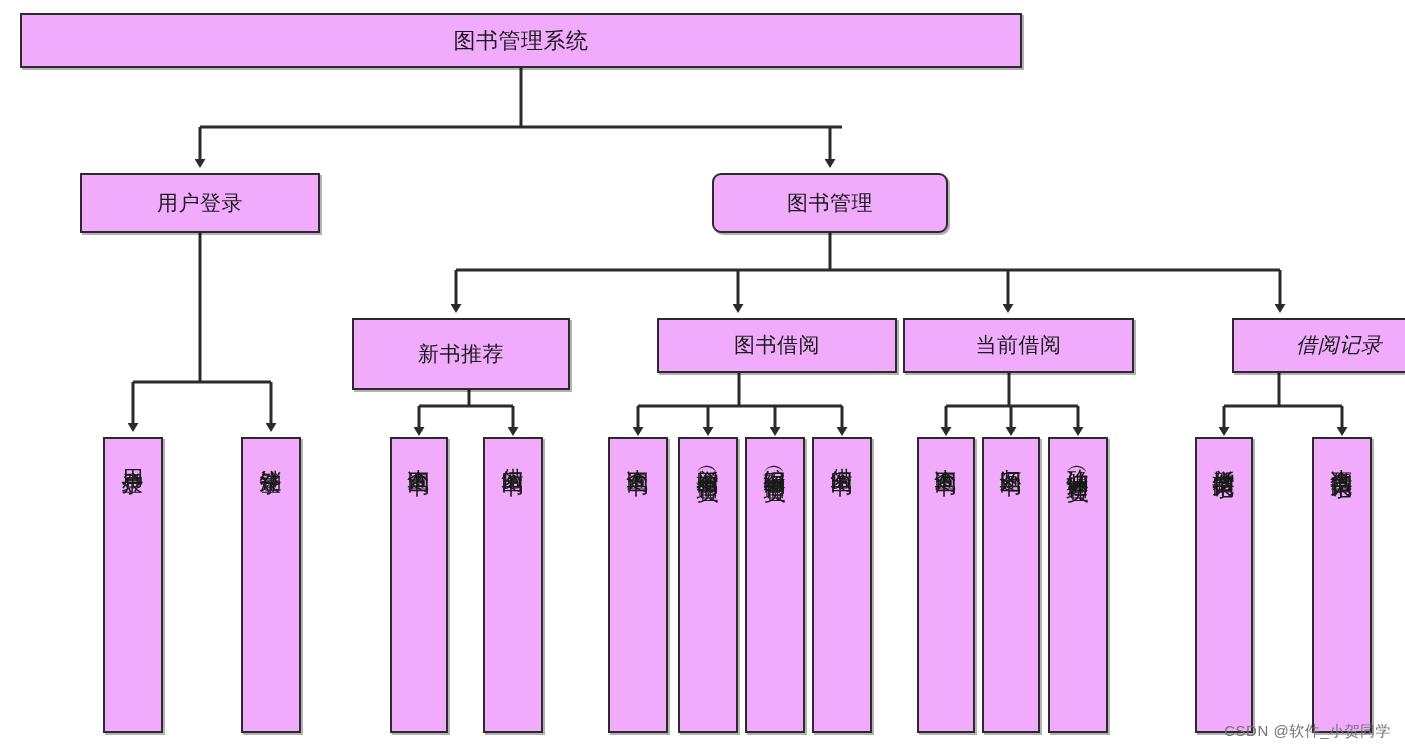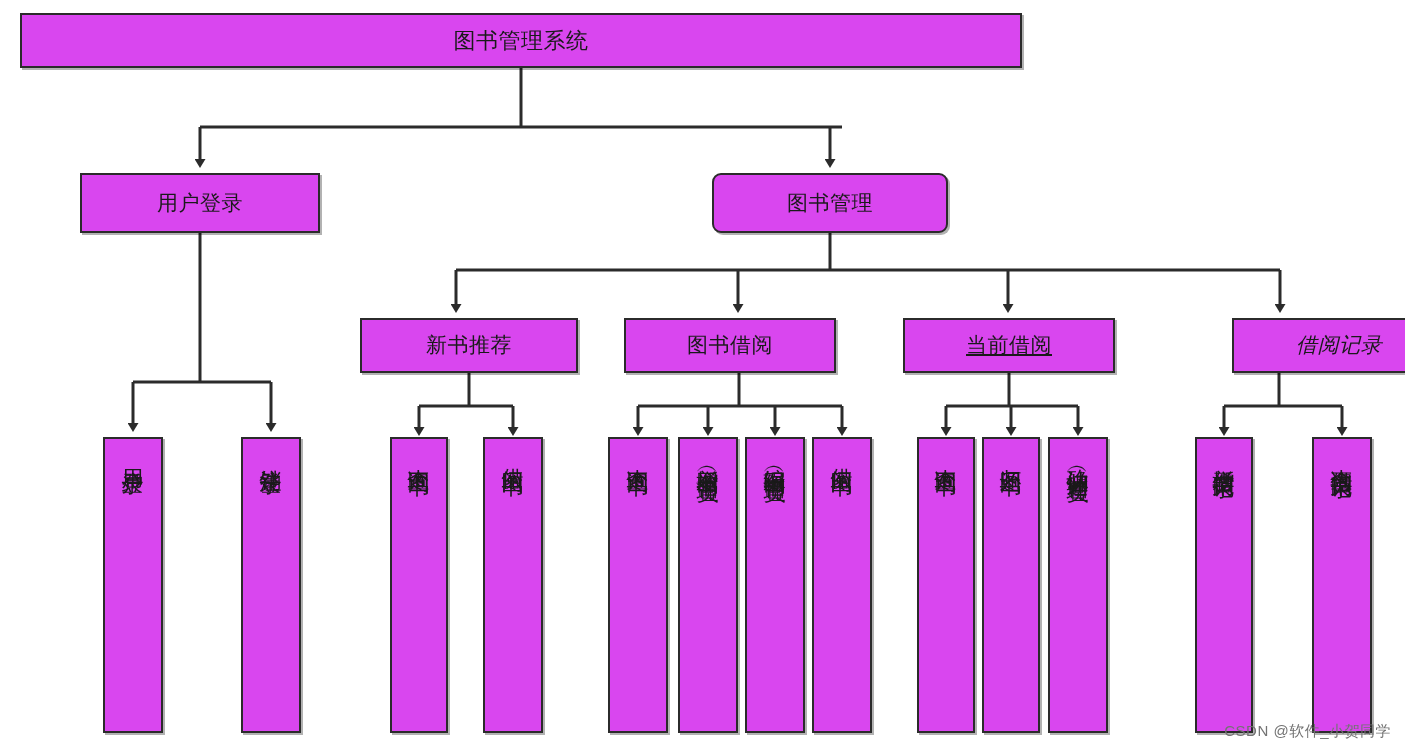--- a/index.html
+++ b/index.html
@@ -21,21 +21,21 @@
     position: absolute;
     left: 0;
     top: 0;
     width: 1405px;
     height: 747px;
     pointer-events: none;
   }
   .node {
     position: absolute;
     box-sizing: border-box;
-    background: #d946ef;
+    background: #f0abfc;
     border: 2px solid #2b2b2b;
     box-shadow: 2px 2px 0 rgba(0,0,0,0.30);
     display: flex;
     align-items: center;
     justify-content: center;
     color: #1a1a1a;
   }
   .node .label {
     font-size: 21px;
     line-height: 1.18;
@@ -125,27 +125,27 @@
     <span class="label">图书管理系统</span>
   </div>
 
   <div class="node" style="left:80px;top:173px;width:240px;height:60px;">
     <span class="label">用户登录</span>
   </div>
   <div class="node" style="left:712px;top:173px;width:236px;height:60px;border-radius:9px;">
     <span class="label">图书管理</span>
   </div>
 
-  <div class="node" style="left:360px;top:318px;width:218px;height:55px;">
+  <div class="node" style="left:352px;top:318px;width:218px;height:72px;">
     <span class="label">新书推荐</span>
   </div>
-  <div class="node" style="left:624px;top:318px;width:212px;height:55px;">
+  <div class="node" style="left:657px;top:318px;width:240px;height:55px;">
     <span class="label">图书借阅</span>
   </div>
-  <div class="node" style="left:903px;top:318px;width:212px;height:55px;text-decoration:underline;">
+  <div class="node" style="left:903px;top:318px;width:231px;height:55px;">
     <span class="label">当前借阅</span>
   </div>
   <div class="node" style="left:1232px;top:318px;width:214px;height:55px;font-style:italic;">
     <span class="label">借阅记录</span>
   </div>
 
   <div class="node vertical" style="left:103px;top:437px;width:60px;height:296px;">
     <span class="label">用户登录</span>
   </div>
   <div class="node vertical" style="left:241px;top:437px;width:60px;height:296px;">

